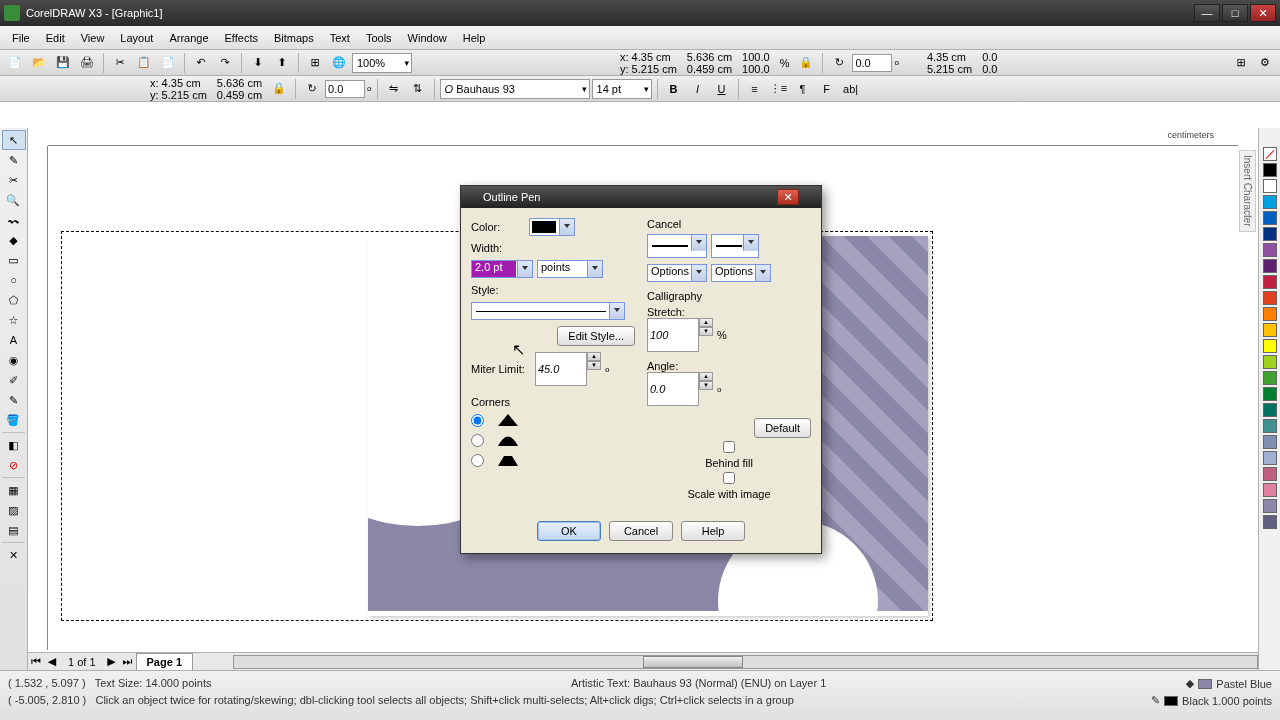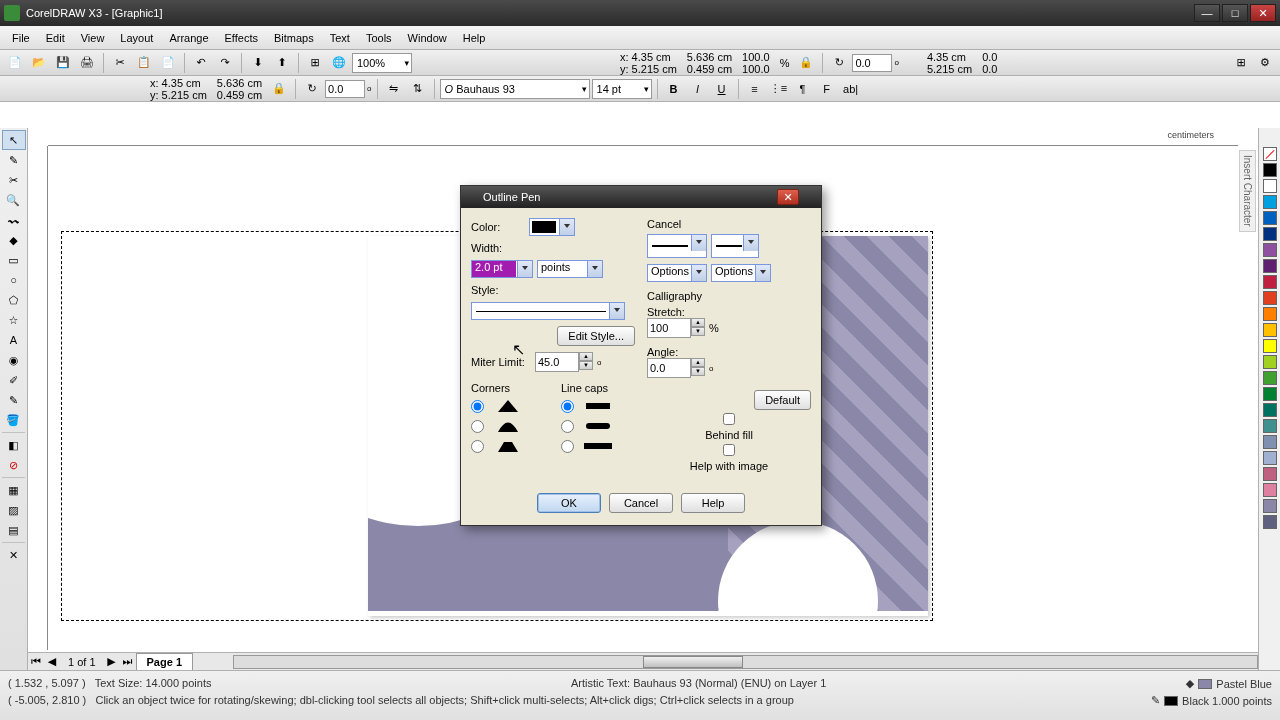--- a/index.html
+++ b/index.html
@@ -72,21 +72,21 @@
 .dialog-body { padding: 10px; display: flex; gap: 12px; }
 .dlg-col { flex: 1; }
 .dlg-row { display: flex; align-items: center; margin-bottom: 6px; gap: 4px; }
 .dlg-label { width: 54px; }
 .dlg-select { border: 1px solid #7a96df; background: #fff; height: 18px; position: relative; }
 .dlg-select::after { content: ''; position: absolute; right: 0; top: 0; width: 14px; height: 16px; background: linear-gradient(#e0e8f8,#c0d0e8); border-left: 1px solid #7a96df; }
 .dlg-select .arrow { position: absolute; right: 4px; top: 5px; width: 0; height: 0; border-left: 3px solid transparent; border-right: 3px solid transparent; border-top: 4px solid #333; z-index: 1; }
 .dlg-input { border: 1px solid #7a96df; background: #fff; height: 18px; padding: 0 3px; font-size: 11px; }
 .dlg-input.selected { background: #a21caf; color: #fff; }
 .dlg-spinner { display: flex; }
-.dlg-spinner input { width: 44px; border: 1px solid #999; height: 18px; padding: 9px 2px; }
+.dlg-spinner input { width: 52px; border: 1px solid #999; height: 18px; padding: 16px 2px; font-style: italic; }
 .dlg-spinner .spin-btns { width: 14px; display: flex; flex-direction: column; }
 .dlg-spinner .spin-btns div { height: 9px; background: linear-gradient(#f0f0f0,#d0d0d0); border: 1px solid #999; font-size: 6px; text-align: center; line-height: 6px; }
 .dlg-btn { background: linear-gradient(#fefefe,#e0e0e0); border: 1px solid #888; padding: 3px 10px; cursor: pointer; border-radius: 3px; }
 .dlg-btn.default { border: 1px solid #4a7ebb; box-shadow: 0 0 0 1px #a0c0e8 inset; background: linear-gradient(#e8f0fc,#c0d8f0); }
 .dlg-group { border: none; margin-top: 4px; }
 .dlg-group-title { font-size: 11px; margin-bottom: 4px; }
 .radio-row { display: flex; align-items: center; gap: 10px; margin: 4px 0; }
 .radio-icon { width: 28px; height: 16px; display: flex; align-items: center; justify-content: center; }
 .corner-icon svg, .cap-icon svg { display: block; }
 .nib-box { width: 54px; height: 54px; border: 1px solid #999; background: #fff; display: flex; align-items: center; justify-content: center; }
@@ -401,47 +401,20 @@
             </div>
           <div class="radio-row">
               <input type="radio" style="">
               <div class="radio-icon corner-icon">
                 <svg width="24" height="14">
                   <polygon points="8,3 16,3 22,13 2,13" fill="#000"></polygon>
                 </svg>
               </div>
             </div>
         </div>
-        <div class="dlg-group" style="flex:1">
-          <div class="dlg-group-title">Line caps</div>
-          <div class="radio-row">
-              <input type="radio" checked="" style="">
-              <div class="radio-icon cap-icon">
-                <svg width="28" height="10">
-                  <rect x="2" y="2" width="24" height="6" fill="#000"></rect>
-                </svg>
-              </div>
-            </div>
-          <div class="radio-row">
-              <input type="radio" style="">
-              <div class="radio-icon cap-icon">
-                <svg width="28" height="10">
-                  <rect x="2" y="2" width="24" height="6" rx="3" fill="#000"></rect>
-                </svg>
-              </div>
-            </div>
-          <div class="radio-row">
-              <input type="radio" style="">
-              <div class="radio-icon cap-icon">
-                <svg width="28" height="10">
-                  <rect x="0" y="2" width="28" height="6" fill="#000"></rect>
-                </svg>
-              </div>
-            </div>
-        </div>
       </div>
     </div>
 
     <div class="dlg-col">
       <div class="dlg-group-title">Cancel</div>
       <div class="dlg-row">
         <div class="dlg-select" style="width:60px;height:24px">
           <div style="border-top:2px solid #000;width:36px;margin:10px 4px"></div>
             <span class="arrow"></span>
         </div>
@@ -483,21 +456,21 @@
       </div>
       <div style="text-align:right;margin-top:6px">
         <button class="dlg-btn">Default</button>
       </div>
       <div class="checkbox-row">
           <input type="checkbox" style="">
           <span>Behind fill</span>
         </div>
       <div class="checkbox-row">
           <input type="checkbox" style="">
-          <span>Help with image</span>
+          <span>Scale with image</span>
         </div>
     </div>
   </div>
   <div class="dialog-buttons">
     <button class="dlg-btn default" style="width:64px">OK</button>
     <button class="dlg-btn" style="width:64px">Cancel</button>
     <button class="dlg-btn" style="width:64px">Help</button>
   </div>
 </div>
 

